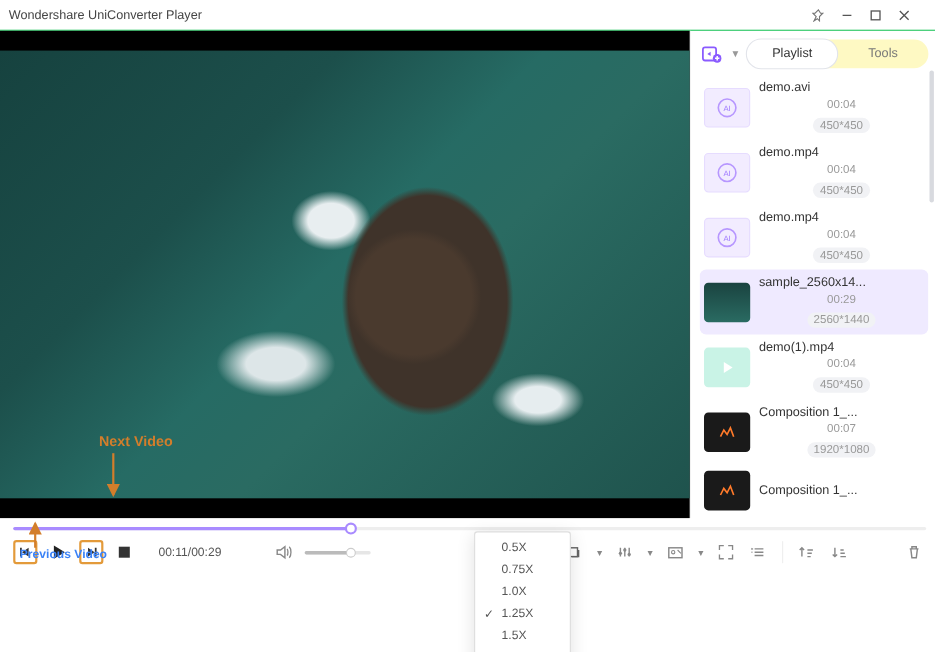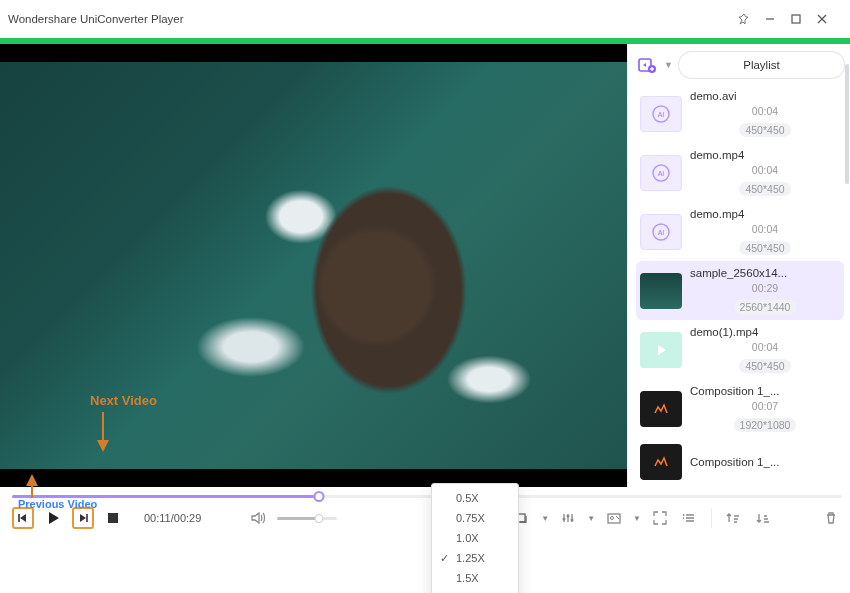--- a/index.html
+++ b/index.html
@@ -1,18 +1,18 @@
 <!DOCTYPE html>
 <html><head>
 <meta charset="utf-8">
 <style>
 * { margin: 0; padding: 0; box-sizing: border-box; font-family: -apple-system, "Segoe UI", Arial, sans-serif; }
 body { background: #fff; width: 850px; height: 593px; overflow: hidden; position: relative; }
 
-.titlebar { height: 44px; display: flex; align-items: center; padding: 0 8px; border-bottom: 6px solid #22c55e; font-size: 11.5px; color: #444; }
+.titlebar { height: 28px; display: flex; align-items: center; padding: 0 8px; border-bottom: 1px solid #22c55e; font-size: 11.5px; color: #444; }
 .titlebar .spacer { flex: 1; }
 .titlebar .winbtn { width: 26px; text-align: center; color: #555; cursor: pointer; }
 
 .main { display: flex; height: 443px; }
 .video-pane { width: 627px; display: flex; flex-direction: column; }
 .video-canvas { flex: 1; background: #000; position: relative; }
 .ocean { position: absolute; left: 0; right: 0; top: 18px; bottom: 18px;
   background:
     radial-gradient(circle at 60% 55%, #4a3a2e 0 12%, transparent 14%),
     radial-gradient(120px 160px at 62% 56%, #3f332a 0 60%, transparent 65%),
@@ -111,20 +111,21 @@
         <svg width="18" height="18" viewBox="0 0 18 18">
             <rect x="1" y="3" width="12" height="12" rx="2" fill="none" stroke="#8a5bff" stroke-width="1.6"></rect>
             <path d="M5 9l3-2v4z" fill="#8a5bff"></path>
             <circle cx="14" cy="13" r="4" fill="#8a5bff"></circle>
             <path d="M14 11v4M12 13h4" stroke="#fff" stroke-width="1.4"></path>
           </svg>
       </div>
       <span style="color:#999;font-size:9px;cursor:pointer">▼</span>
       <div class="pill-group">
         <div class="pill active">Playlist</div>
+        <div class="pill">Tools</div>
       </div>
     </div>
     <div class="pl-list" id="pl-list">
         <div class="pl-item">
           <div class="pl-thumb th-ai">
             <svg width="20" height="20">
               <circle cx="10" cy="10" r="8" fill="none" stroke="#b797ff" stroke-width="1.5"></circle>
               <text x="10" y="13" text-anchor="middle" font-size="7" fill="#a07bff">AI</text>
             </svg>
           </div>

